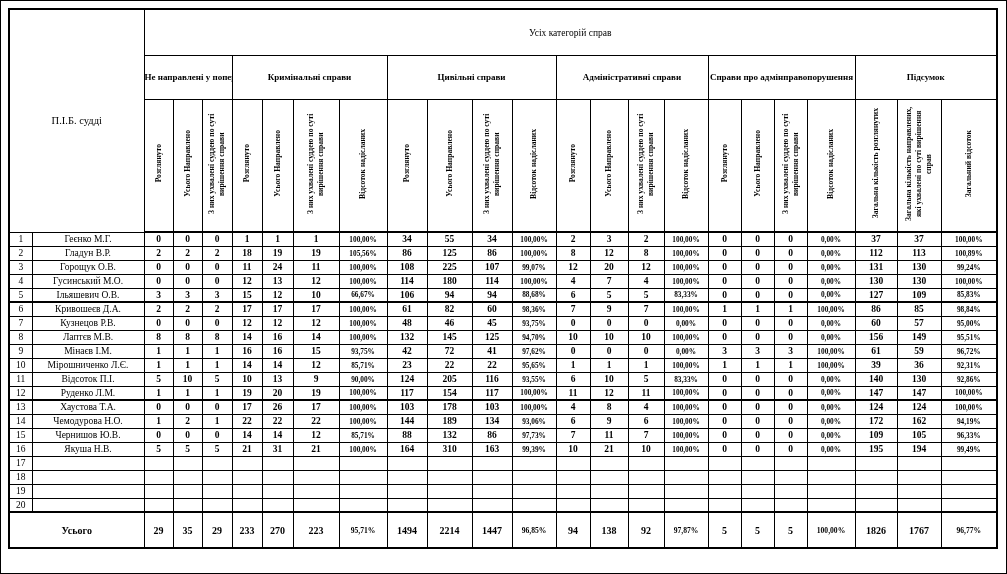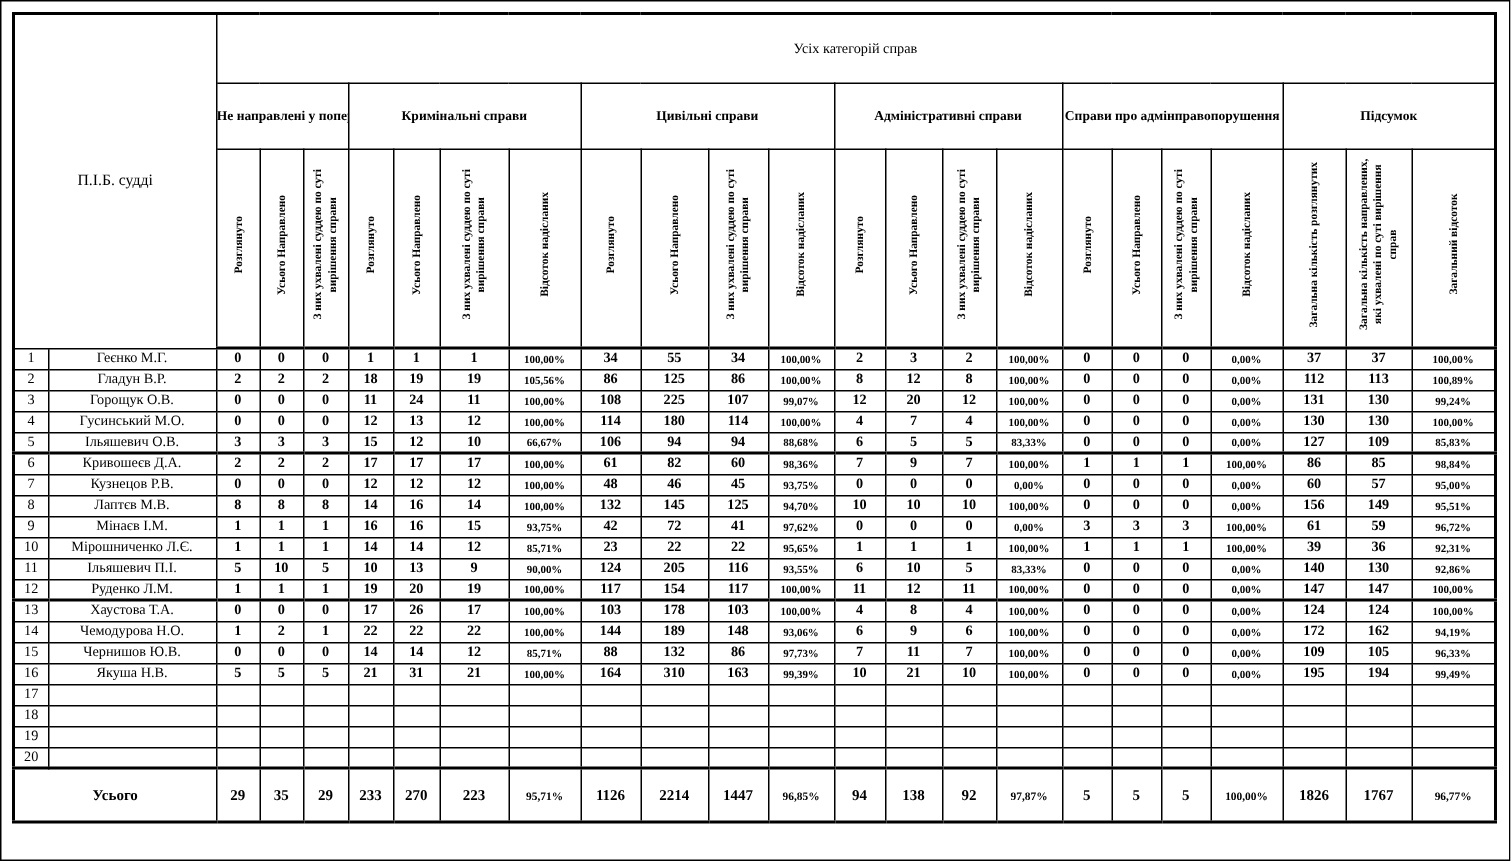--- a/index.html
+++ b/index.html
@@ -370,21 +370,21 @@
           <td class="val bl2">1</td>
           <td class="val">1</td>
           <td class="val">1</td>
           <td class="pct">100,00%</td>
           <td class="val bl2">39</td>
           <td class="val">36</td>
           <td class="pct">92,31%</td>
         </tr>
         <tr class="datarow">
           <td class="numc">11</td>
-          <td class="namec">Ільяшевич П.І.</td>
+          <td class="namec">Відсоток П.І.</td>
           <td class="val bl2">5</td>
           <td class="val">10</td>
           <td class="val">5</td>
           <td class="val bl2">10</td>
           <td class="val">13</td>
           <td class="val">9</td>
           <td class="pct">90,00%</td>
           <td class="val bl2">124</td>
           <td class="val">205</td>
           <td class="val">116</td>
@@ -458,21 +458,21 @@
           <td class="namec">Чемодурова Н.О.</td>
           <td class="val bl2">1</td>
           <td class="val">2</td>
           <td class="val">1</td>
           <td class="val bl2">22</td>
           <td class="val">22</td>
           <td class="val">22</td>
           <td class="pct">100,00%</td>
           <td class="val bl2">144</td>
           <td class="val">189</td>
-          <td class="val">148</td>
+          <td class="val">134</td>
           <td class="pct">93,06%</td>
           <td class="val bl2">6</td>
           <td class="val">9</td>
           <td class="val">6</td>
           <td class="pct">100,00%</td>
           <td class="val bl2">0</td>
           <td class="val">0</td>
           <td class="val">0</td>
           <td class="pct">0,00%</td>
           <td class="val bl2">172</td>
@@ -637,21 +637,21 @@
         </tr>
         <tr class="foot">
           <td class="flab" colspan="2">Усього</td>
           <td class="val bl2">29</td>
           <td class="val">35</td>
           <td class="val">29</td>
           <td class="val bl2">233</td>
           <td class="val">270</td>
           <td class="val">223</td>
           <td class="pct">95,71%</td>
-          <td class="val bl2">1126</td>
+          <td class="val bl2">1494</td>
           <td class="val">2214</td>
           <td class="val">1447</td>
           <td class="pct">96,85%</td>
           <td class="val bl2">94</td>
           <td class="val">138</td>
           <td class="val">92</td>
           <td class="pct">97,87%</td>
           <td class="val bl2">5</td>
           <td class="val">5</td>
           <td class="val">5</td>

